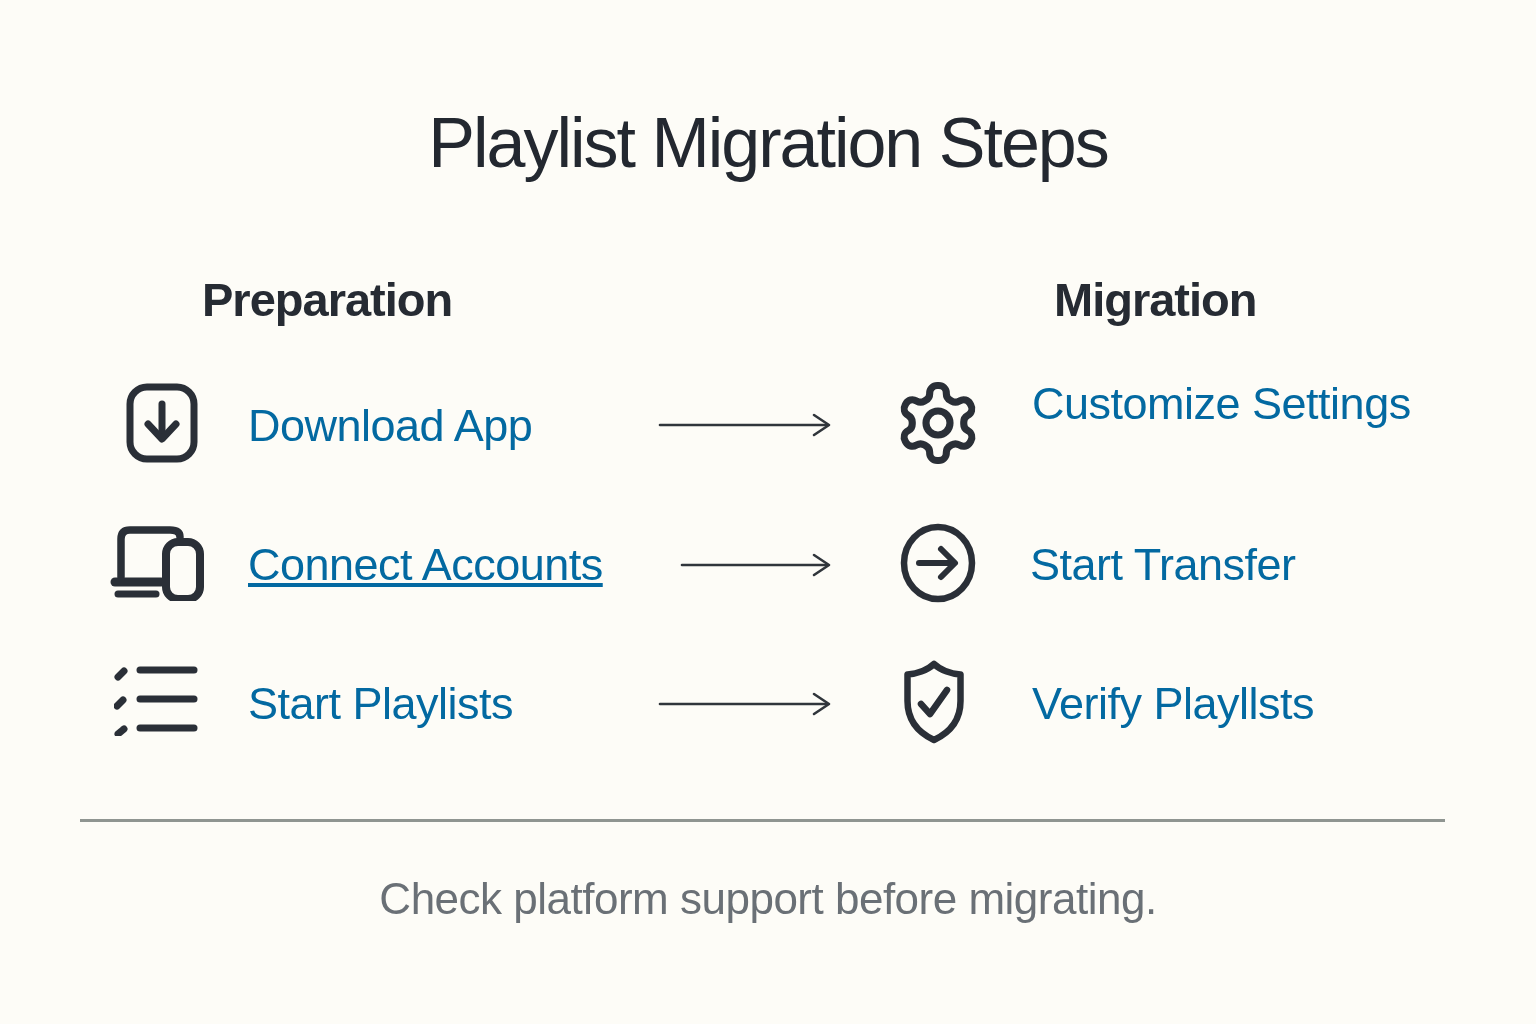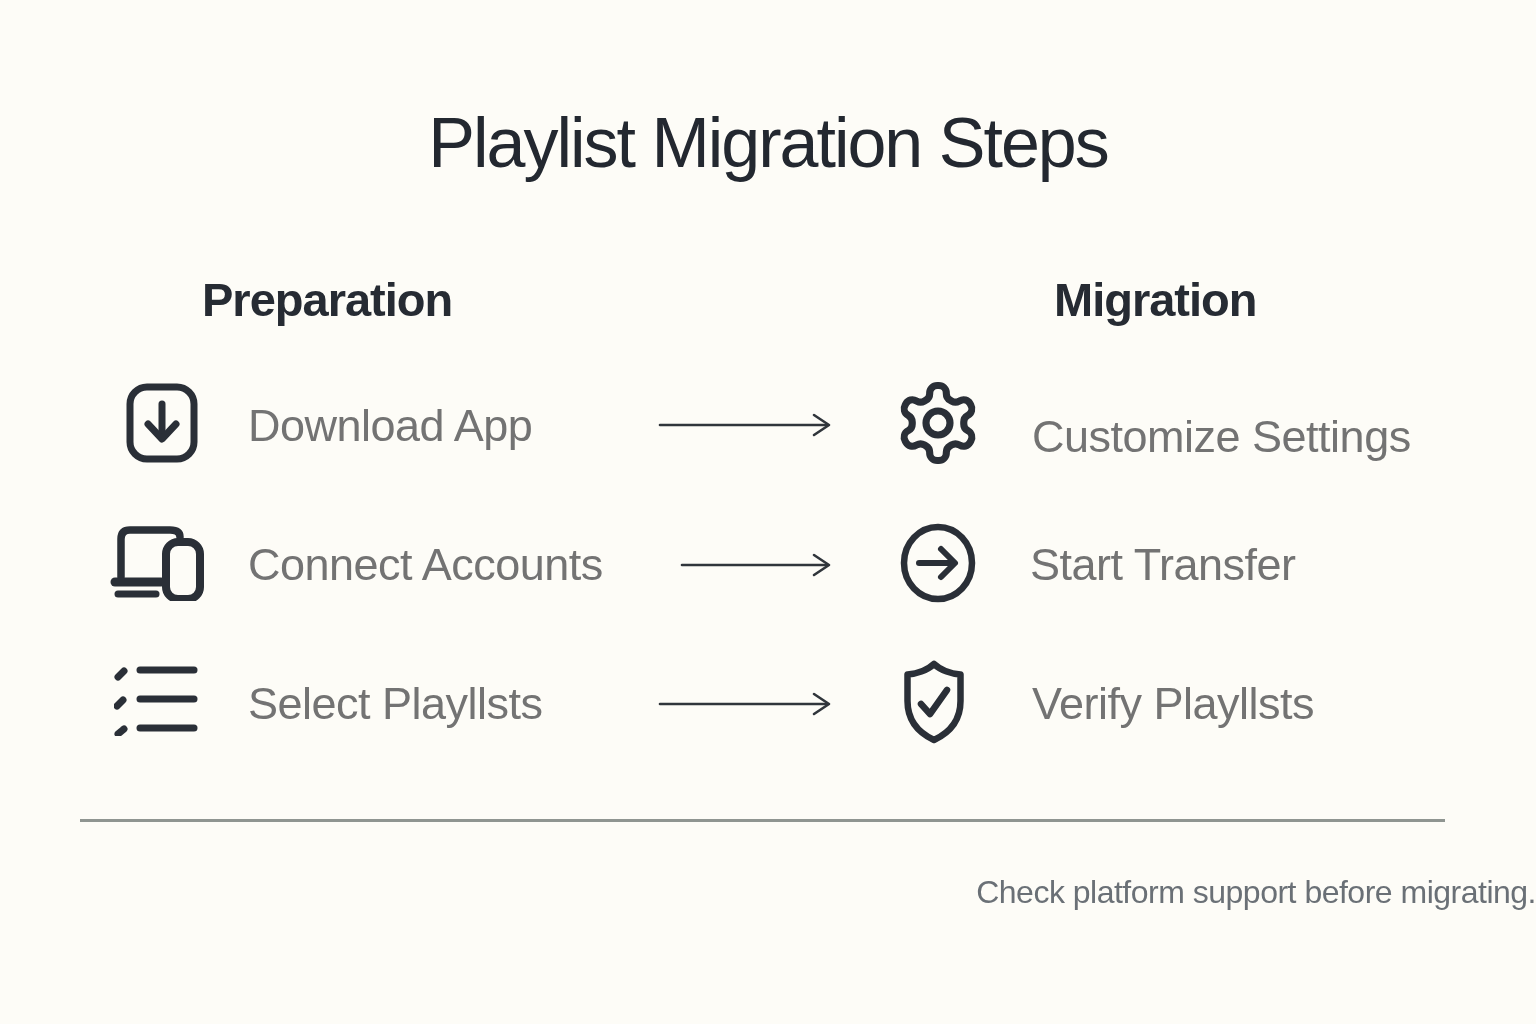--- a/index.html
+++ b/index.html
@@ -20,35 +20,35 @@
   .col-header {
     position:absolute;
     font-size:47px; font-weight:bold; letter-spacing:-1px;
     color:#262B33;
   }
   .col-header.left  { left:202px; top:272px; }
   .col-header.right { left:1054px; top:272px; }
   .step-label {
     position:absolute;
     font-size:45px; font-weight:500; letter-spacing:-0.5px;
-    color:#737373;
+    color:#0369a1;
     transform:translateY(-50%);
     white-space:nowrap;
   }
   .ic { position:absolute; color:#2A2F37; line-height:0; }
   .flow { position:absolute; color:#30353B; line-height:0; }
   .divider {
     position:absolute; left:80px; top:819px;
     width:1365px; height:3px;
     background:#8F9591;
   }
   .caption {
     position:absolute; top:874px; left:0; width:100%;
-    text-align:right;
-    font-size:32px; color:#6A7076; letter-spacing:-0.5px;
+    text-align:center;
+    font-size:44px; color:#6A7076; letter-spacing:-0.5px;
   }
 </style>
 </head>
 <body>
 
 <div class="canvas">
 
   <div class="title">Playlist Migration Steps</div>
 
   <div class="col-header right">Migration</div>
@@ -67,31 +67,31 @@
       <line x1="2" y1="13" x2="168" y2="13"></line>
       <polyline points="156,3 171,13 156,23"></polyline>
     </svg>
   </span>
   <span class="ic" style="left:893px; top:378px;">
     <svg viewBox="0 0 24 24" width="90" height="90" fill="none" stroke="currentColor" stroke-width="1.9" stroke-linecap="round" stroke-linejoin="round">
       <path d="M12.22 2h-.44a2 2 0 0 0-2 2v.18a2 2 0 0 1-1 1.73l-.43.25a2 2 0 0 1-2 0l-.15-.08a2 2 0 0 0-2.73.73l-.22.38a2 2 0 0 0 .73 2.73l.15.1a2 2 0 0 1 1 1.72v.51a2 2 0 0 1-1 1.74l-.15.09a2 2 0 0 0-.73 2.73l.22.38a2 2 0 0 0 2.73.73l.15-.08a2 2 0 0 1 2 0l.43.25a2 2 0 0 1 1 1.73V20a2 2 0 0 0 2 2h.44a2 2 0 0 0 2-2v-.18a2 2 0 0 1 1-1.73l.43-.25a2 2 0 0 1 2 0l.15.08a2 2 0 0 0 2.73-.73l.22-.39a2 2 0 0 0-.73-2.73l-.15-.08a2 2 0 0 1-1-1.74v-.5a2 2 0 0 1 1-1.74l.15-.09a2 2 0 0 0 .73-2.73l-.22-.38a2 2 0 0 0-2.73-.73l-.15.08a2 2 0 0 1-2 0l-.43-.25a2 2 0 0 1-1-1.73V4a2 2 0 0 0-2-2z"></path>
       <circle cx="12" cy="12" r="3.2"></circle>
     </svg>
   </span>
-  <div class="step-label" style="left:1032px; top:437px;">Customize Settings</div>
+  <div class="step-label" style="left:1032px; top:404px;">Customize Settings</div>
 
   <span class="ic" style="left:108px; top:521px;">
     <svg viewBox="0 0 96 80" width="96" height="80" fill="none" stroke="currentColor" stroke-width="7.5" stroke-linecap="round" stroke-linejoin="round">
       <path d="M13,56 V18 Q13,9 22,9 H62 Q72,9 72,16"></path>
       <path d="M7,61 H53" stroke-width="9"></path>
       <path d="M10,73 H48" stroke-width="7"></path>
       <rect x="58" y="21" width="34" height="57" rx="12" stroke-width="8"></rect>
     </svg>
   </span>
-  <div class="step-label" style="left:248px; top:565px;">Connect Accounts</div>
+  <div class="step-label" style="left:248px; top:565px;text-decoration:underline;">Connect Accounts</div>
   <span class="flow" style="left:680px; top:552px;">
     <svg viewBox="0 0 156 26" width="156" height="26" fill="none" stroke="currentColor" stroke-width="2.6" stroke-linecap="round" stroke-linejoin="round">
       <line x1="2" y1="13" x2="146" y2="13"></line>
       <polyline points="134,3 149,13 134,23"></polyline>
     </svg>
   </span>
   <span class="ic" style="left:899px; top:522px;">
     <svg viewBox="0 0 78 82" width="78" height="82" fill="none" stroke="currentColor" stroke-width="6.5" stroke-linecap="round" stroke-linejoin="round">
       <ellipse cx="39" cy="41" rx="34" ry="36"></ellipse>
       <line x1="20" y1="41" x2="52" y2="41" stroke-width="6"></line>
@@ -103,21 +103,21 @@
   <span class="ic" style="left:114px; top:662px;">
     <svg viewBox="0 0 84 74" width="84" height="74" fill="none" stroke="currentColor" stroke-width="7" stroke-linecap="round">
       <line x1="26" y1="8" x2="80" y2="8"></line>
       <line x1="26" y1="37" x2="80" y2="37"></line>
       <line x1="26" y1="66" x2="80" y2="66"></line>
       <line x1="4" y1="15" x2="10" y2="9"></line>
       <line x1="3" y1="44" x2="9" y2="38"></line>
       <line x1="4" y1="72" x2="10" y2="67"></line>
     </svg>
   </span>
-  <div class="step-label" style="left:248px; top:704px;">Select Playllsts</div>
+  <div class="step-label" style="left:248px; top:704px;">Start Playlists</div>
   <span class="flow" style="left:658px; top:691px;">
     <svg viewBox="0 0 178 26" width="178" height="26" fill="none" stroke="currentColor" stroke-width="2.6" stroke-linecap="round" stroke-linejoin="round">
       <line x1="2" y1="13" x2="168" y2="13"></line>
       <polyline points="156,3 171,13 156,23"></polyline>
     </svg>
   </span>
   <span class="ic" style="left:901px; top:659px;">
     <svg viewBox="0 0 66 86" width="66" height="86" fill="none" stroke="currentColor" stroke-width="6.5" stroke-linecap="round" stroke-linejoin="round">
       <path d="M33,5 C26,11.5 15,15 6.5,15.5 V42 C6.5,62 17,73.5 33,81 C49,73.5 59.5,62 59.5,42 V15.5 C51,15 40,11.5 33,5 Z"></path>
       <polyline points="20,45 29,55 46,31"></polyline>

